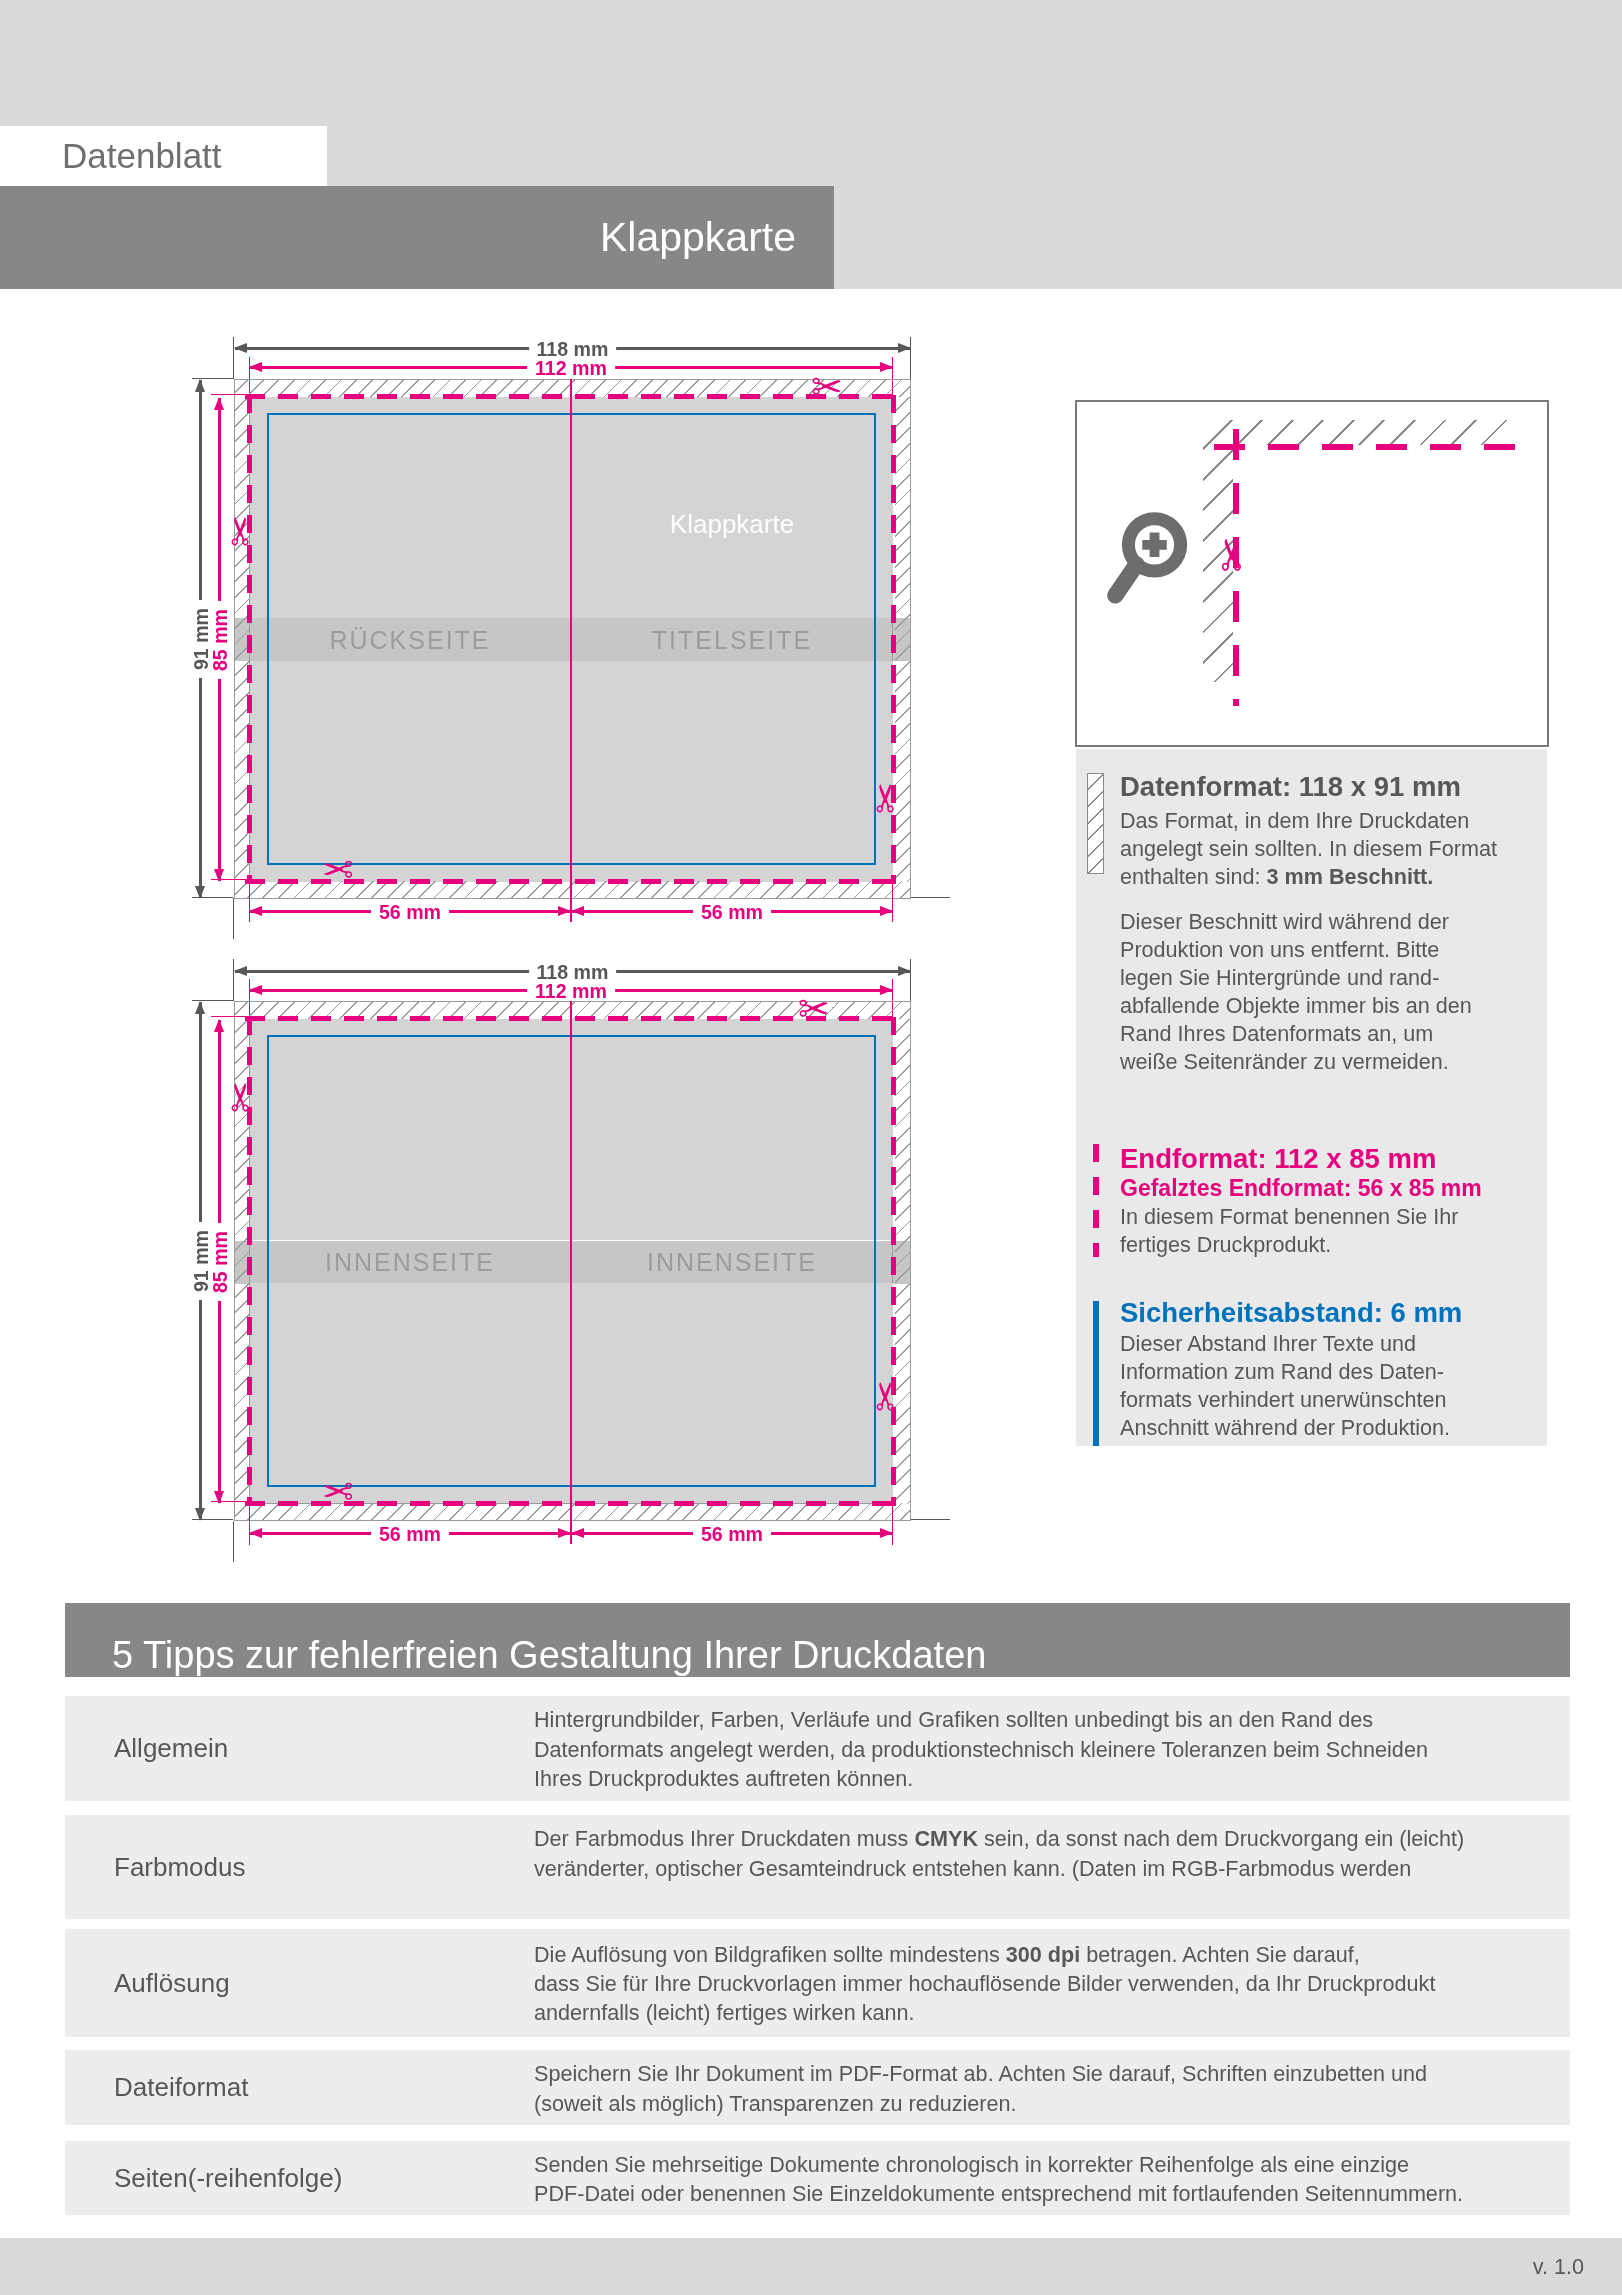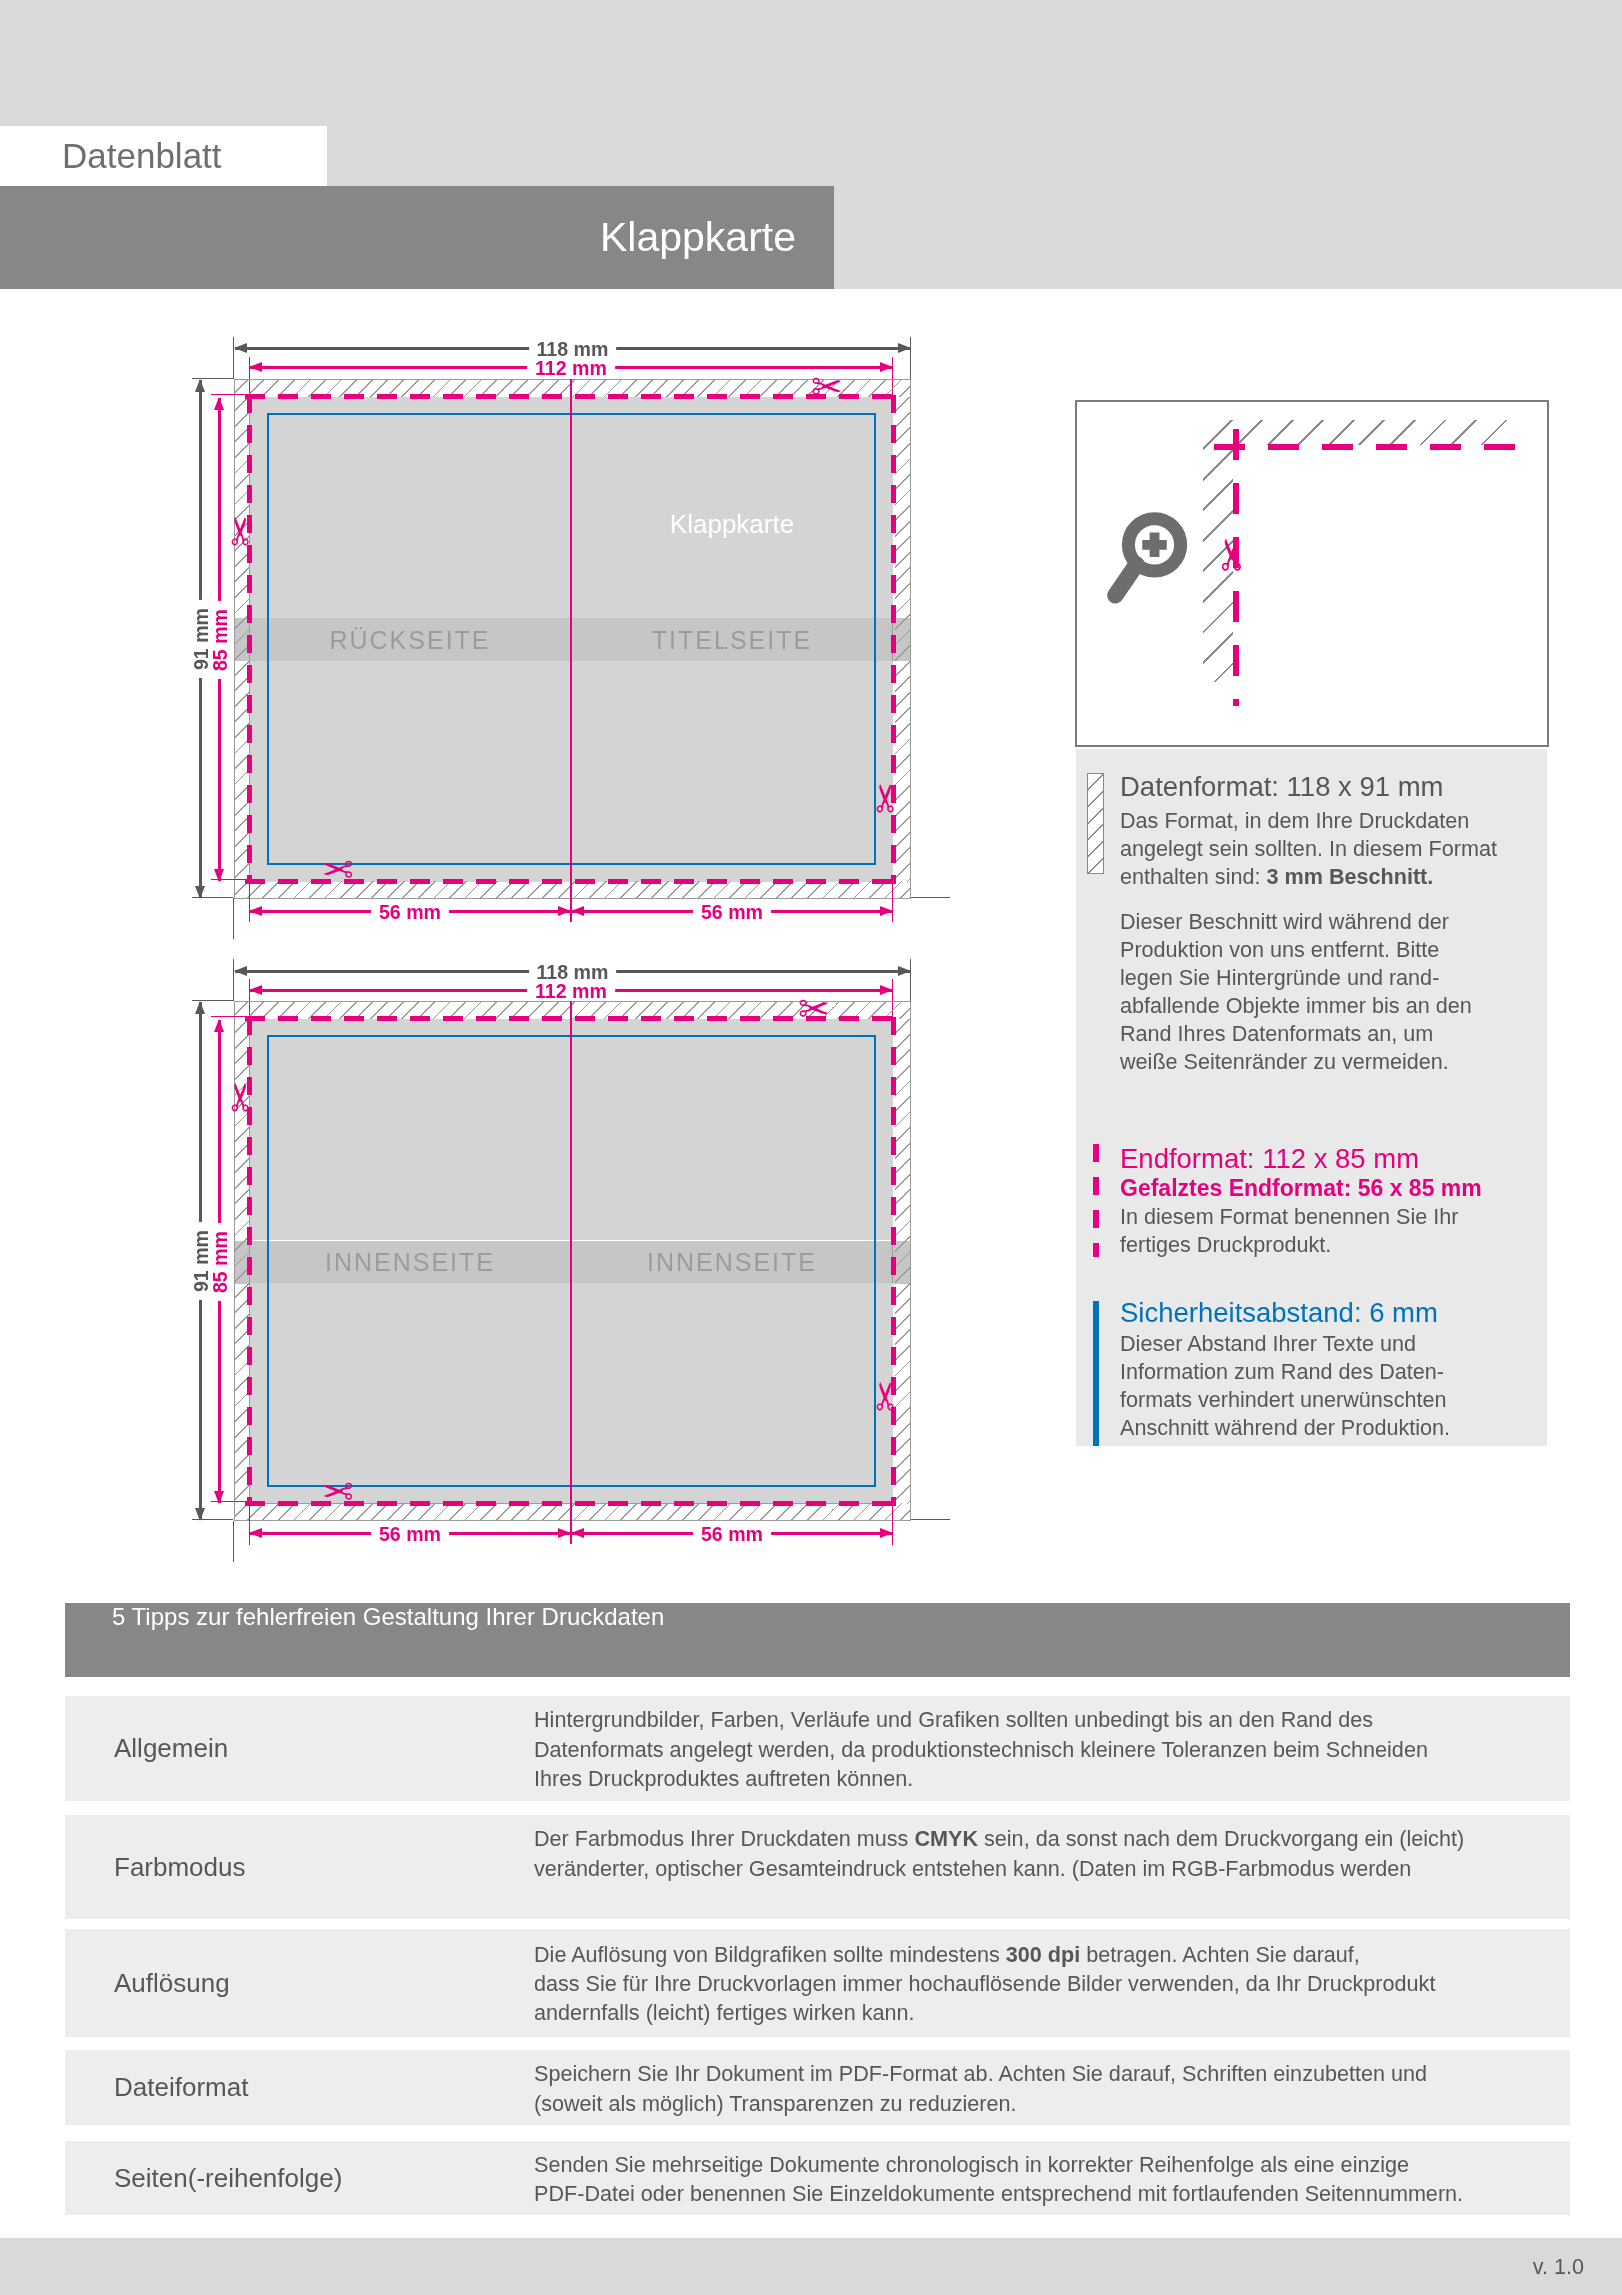--- a/index.html
+++ b/index.html
@@ -42,27 +42,27 @@
   .dimv .au{position:absolute;top:0;left:4.6px;width:0;height:0;border-left:5.9px solid transparent;border-right:5.9px solid transparent;border-bottom:13px solid var(--c)}
   .dimv .ad{position:absolute;bottom:0;left:4.6px;width:0;height:0;border-left:5.9px solid transparent;border-right:5.9px solid transparent;border-top:13px solid var(--c)}
   .dimv .lb{position:absolute;left:10.5px;top:50%;transform:translate(-50%,-50%) rotate(-90deg);background:#fff;padding:0 7.9px;font-weight:700;font-size:19.6px;color:var(--c);white-space:nowrap}
   .halflabel{position:absolute;display:flex;align-items:center;justify-content:center;font-size:25px;letter-spacing:2px;color:var(--labelgray)}
   .cardtitle{position:absolute;display:flex;align-items:center;justify-content:center;font-size:26px;color:#fff}
   .scis{position:absolute;color:var(--magenta);font-family:"DejaVu Sans",sans-serif;font-size:38px;line-height:1;transform-origin:center}
   
   .magbox{position:absolute;left:1075px;top:400px;width:474px;height:347px;background:#fff;border:2px solid #7a7a7a}
   .infobox{position:absolute;left:1076px;top:749px;width:471px;height:697px;background:var(--info)}
   .swatch{position:absolute;left:1087px;top:773px;width:17px;height:101px;background:#fff;border:0.7px solid #8a8a8a;background-image:repeating-linear-gradient(135deg,rgba(0,0,0,0) 0 10.5px,#8a8a8a 10.5px 11.8px)}
-  .ih{position:absolute;left:1120px;font-weight:400;font-size:27.5px;white-space:nowrap}
+  .ih{position:absolute;left:1120px;font-weight:700;font-size:27.5px;white-space:nowrap}
   .ih2{position:absolute;left:1120px;font-weight:700;font-size:23px;white-space:nowrap}
   .ibody{position:absolute;left:1120px;font-size:21.6px;line-height:28px;color:var(--dark);white-space:nowrap}
   .bluebar{position:absolute;left:1093px;top:1301px;width:5.9px;height:145px;background:var(--blue)}
   .bseg{font-weight:700}
   
-  .tipsbar{position:absolute;left:65px;top:1603px;width:1505px;height:74px;background:var(--bar);display:flex;align-items:flex-start;padding-left:47px;font-size:24px;color:#fff}
+  .tipsbar{position:absolute;left:65px;top:1603px;width:1505px;height:74px;background:var(--bar);display:flex;align-items:flex-end;padding-left:47px;font-size:38px;color:#fff}
   .tiprow{position:absolute;left:65px;width:1505px;background:var(--row)}
   .tiplabel{position:absolute;left:49px;top:0;bottom:0;display:flex;align-items:center;font-size:26px;color:var(--dark)}
   .tiptext{position:absolute;left:469px;font-size:21.6px;line-height:29.4px;color:var(--dark);white-space:nowrap}
   .footer{position:absolute;left:0;top:2238px;width:1623px;height:58px;background:var(--footer);display:flex;align-items:center;justify-content:flex-end;padding-right:39px;font-size:21.6px;color:var(--dark)}
 </style>
 </head>
 <body>
 
 <div class="page">
 

